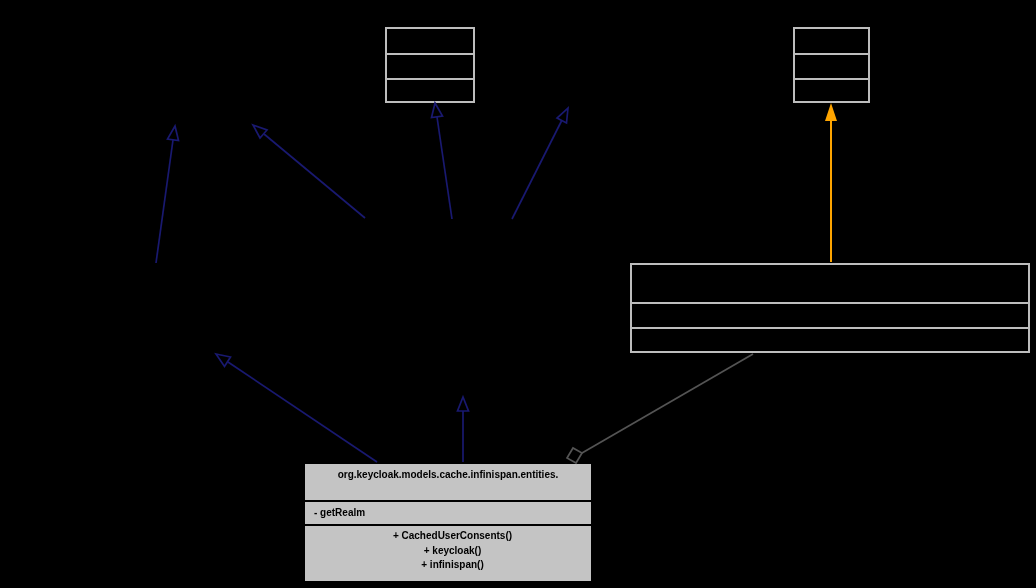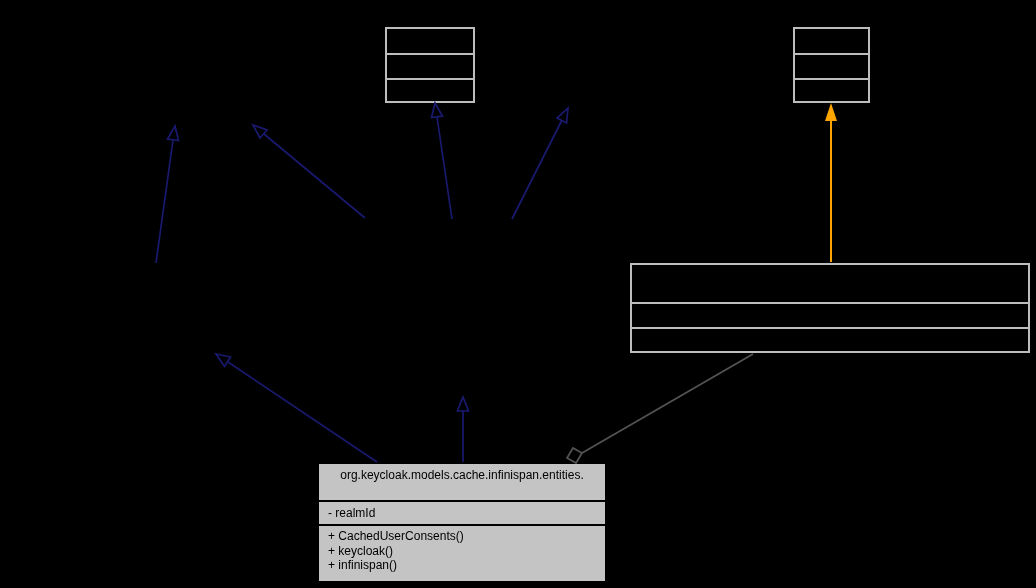--- a/index.html
+++ b/index.html
@@ -16,33 +16,34 @@
     border:2px solid var(--empty-node-border,#bdbdbd);
     box-sizing:border-box;
     background:transparent;
     z-index:1;
   }
   .empty-node .row{box-sizing:border-box;}
   .empty-node .row + .row{border-top:2px solid var(--empty-node-border,#bdbdbd);}
   
   .main-node{
     position:absolute;
-    left:317px;top:462px;width:290px;height:121px;
+    left:303px;top:462px;width:290px;height:121px;
     background:var(--main-node-fill,#c4c4c4);
     border:2px solid var(--main-node-border,#000);
     box-sizing:border-box;
     color:var(--main-node-text,#000);
-    font-size:12px;
+    font-size:10px;
     z-index:2;
+    font-weight:bold;
   }
   .main-node .compartment{box-sizing:border-box;}
   .main-node .compartment + .compartment{border-top:2px solid var(--main-node-border,#000);}
   .c-title{height:36px;text-align:center;padding-top:4px;line-height:14px;}
   .c-attrs{height:24px;padding:4px 0 0 9px;line-height:14px;}
-  .c-methods{padding:3px 0 0 9px;line-height:14.5px;}
+  .c-methods{padding:3px 0 0 9px;line-height:14.5px;text-align:center;}
   
   #edges{
     position:absolute;left:0;top:0;width:1036px;height:588px;
     z-index:5;pointer-events:none;
   }
   .inh-line{stroke:var(--inheritance-edge,#191970);stroke-width:1.7;}
   .inh-head{stroke:var(--inheritance-edge,#191970);stroke-width:1.7;fill:var(--background,#000);}
   .tpl-line{stroke:var(--template-edge,#ffa500);stroke-width:2;}
   .tpl-head{fill:var(--template-edge,#ffa500);stroke:none;}
   .use-line{stroke:var(--usage-edge,#545454);stroke-width:1.7;}
@@ -69,21 +70,21 @@
     <div class="row" style="height:37px;"></div>
     <div class="row" style="height:25px;"></div>
     <div class="row" style="height:22px;"></div>
   </div>
 
   <div class="main-node">
     <div class="compartment c-title">
       <div>org.keycloak.models.cache.infinispan.entities.</div>
     </div>
     <div class="compartment c-attrs">
-      <div>- realmId</div>
+      <div>- getRealm</div>
     </div>
     <div class="compartment c-methods">
       <div>+ CachedUserConsents()</div>
       <div>+ keycloak()</div>
       <div>+ infinispan()</div>
     </div>
   </div>
 
   <svg id="edges" viewBox="0 0 1036 588">
 

